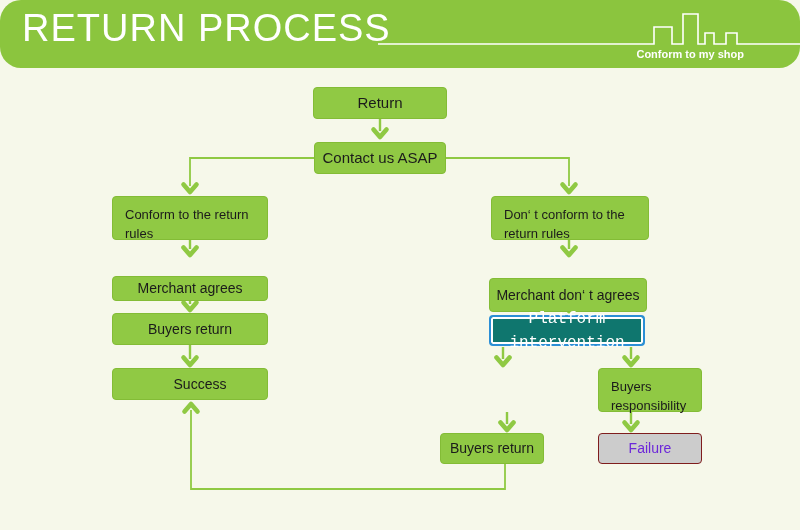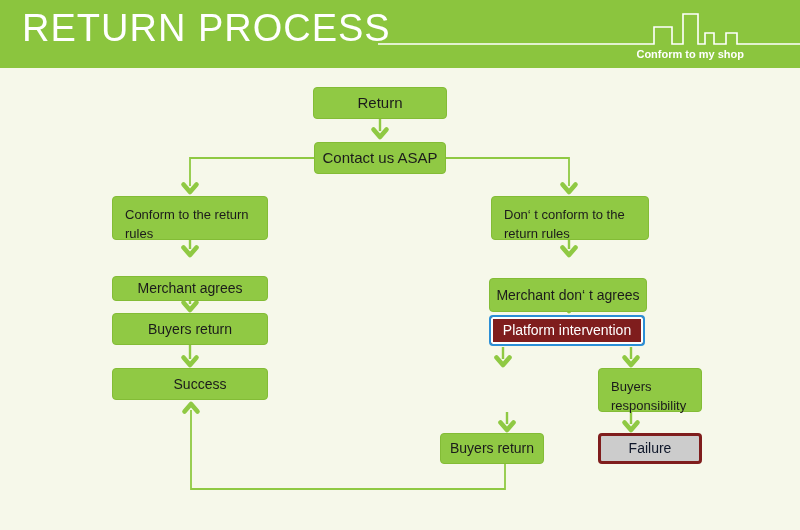--- a/index.html
+++ b/index.html
@@ -7,20 +7,21 @@
     position:relative;
     width:800px;height:530px;
     background:#f6f8ea;
     overflow:hidden;
     font-family:"Liberation Sans","DejaVu Sans",sans-serif;
   }
   
   .header{
     position:absolute;left:0;top:0;width:800px;height:68px;
     background:#8bc53e;
+    border-radius:21px;
   }
   .header h1{
     position:absolute;left:22px;top:7px;margin:0;
     font-size:38px;font-weight:400;letter-spacing:1px;
     color:#ffffff;white-space:nowrap;
   }
   .header .tagline{
     position:absolute;right:56px;top:48px;
     font-size:11px;font-weight:700;color:#ffffff;white-space:nowrap;
   }
@@ -36,27 +37,27 @@
     position:absolute;z-index:2;
     background:#90c944;border:1px solid #83bc36;border-radius:4px;
     color:#1b1b1b;font-size:13px;line-height:1.5;
     box-sizing:border-box;
     display:flex;align-items:center;
   }
   .node.center{justify-content:center;text-align:center;font-size:14px;}
   .node.big{font-size:15px;}
   .node.left{padding:15px 5px 3px 12px;text-align:left;}
   .node.blue{
-    background:#7f1d1d;border:2px solid #2b8fd6;
+    background:#0f766e;border:2px solid #2b8fd6;
     box-shadow:inset 0 0 0 2px #ffffff;
-    color:#ffffff;font-size:14px;
+    color:#ffffff;font-size:16px;font-family:Liberation Mono, monospace;
   }
   .node.gray{
-    background:#cccccc;border:3px solid #7f1d1d;
-    color:#0f172a;
+    background:#cccccc;border:1px solid #7f1d1d;
+    color:#6d28d9;
   }
 </style>
 </head>
 <body>
 
 <div class="stage">
 
   <div class="header">
     <h1>RETURN PROCESS</h1>
     <svg width="800" height="68" viewBox="0 0 800 68">

